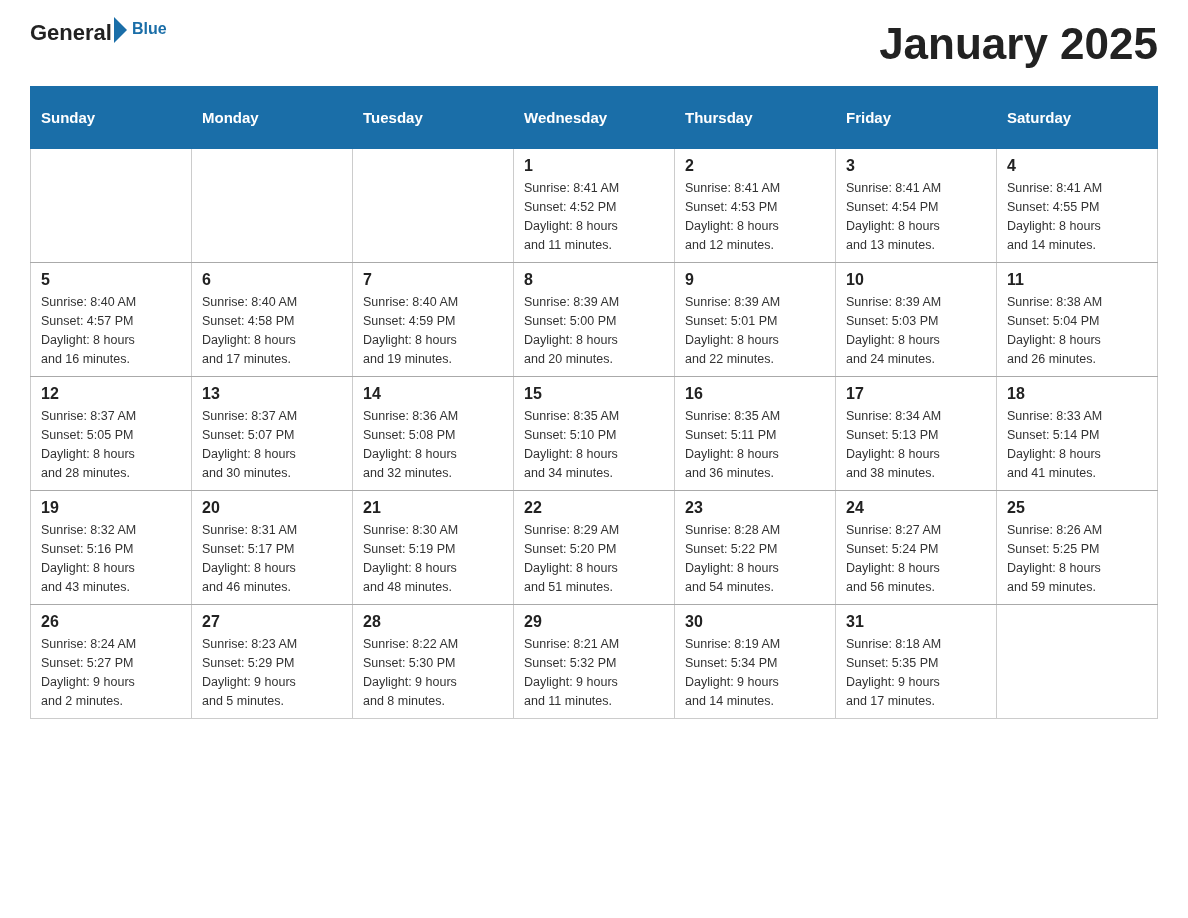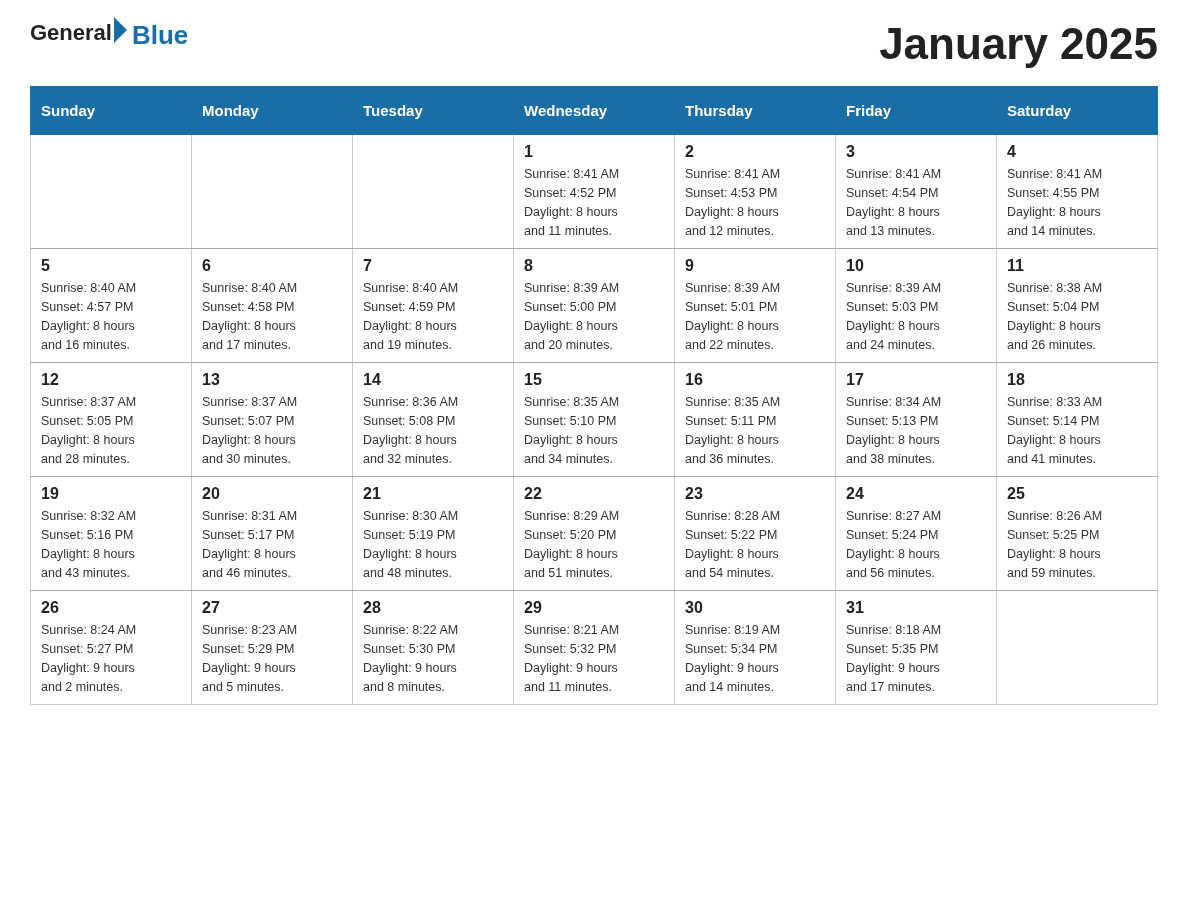--- a/index.html
+++ b/index.html
@@ -28,21 +28,21 @@
       border-top: 13px solid transparent;
       border-bottom: 13px solid transparent;
       margin-left: 2px;
       margin-right: 0;
       display: inline-block;
       vertical-align: middle;
       position: relative;
       top: -3px;
     }
     .logo-blue {
-      font-size: 26px;
+      font-size: 16px;
       font-weight: bold;
       color: #1a6ea8;
       margin-left: 3px;
     }
     .title-block {
       text-align: right;
     }
     .title-block h1 {
       font-size: 44px;
       font-weight: bold;
@@ -58,21 +58,21 @@
     table {
       width: 100%;
       border-collapse: collapse;
       table-layout: fixed;
     }
     thead tr th {
       background-color: #1a6ea8;
       color: #fff;
       font-size: 15px;
       font-weight: bold;
-      padding: 15px 10px;
+      padding: 22px 10px;
       text-align: left;
       border: 1px solid #1a6ea8;
     }
     tbody tr td {
       vertical-align: top;
       padding: 8px 10px;
       border: 1px solid #ccc;
       font-size: 12.5px;
       color: #333;
       min-height: 90px;

